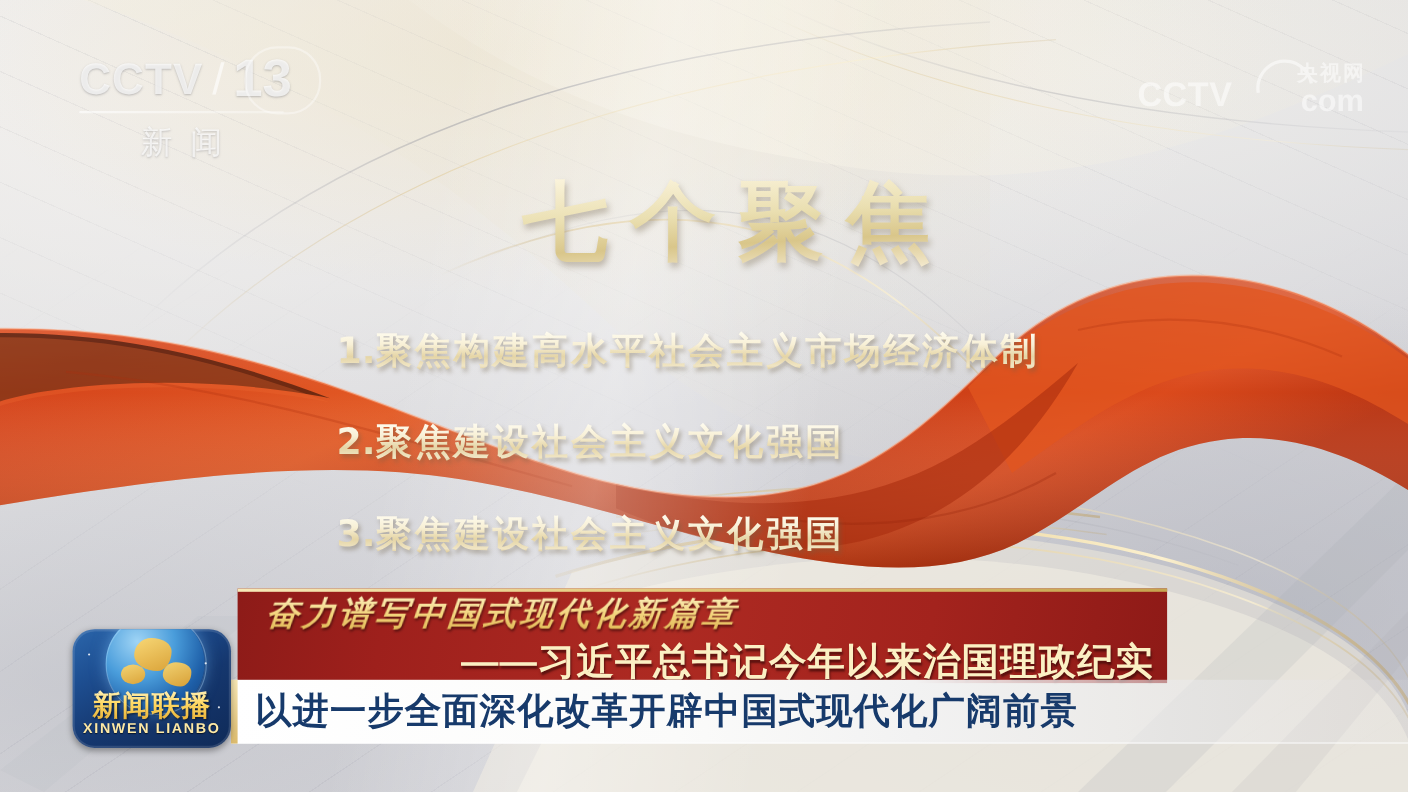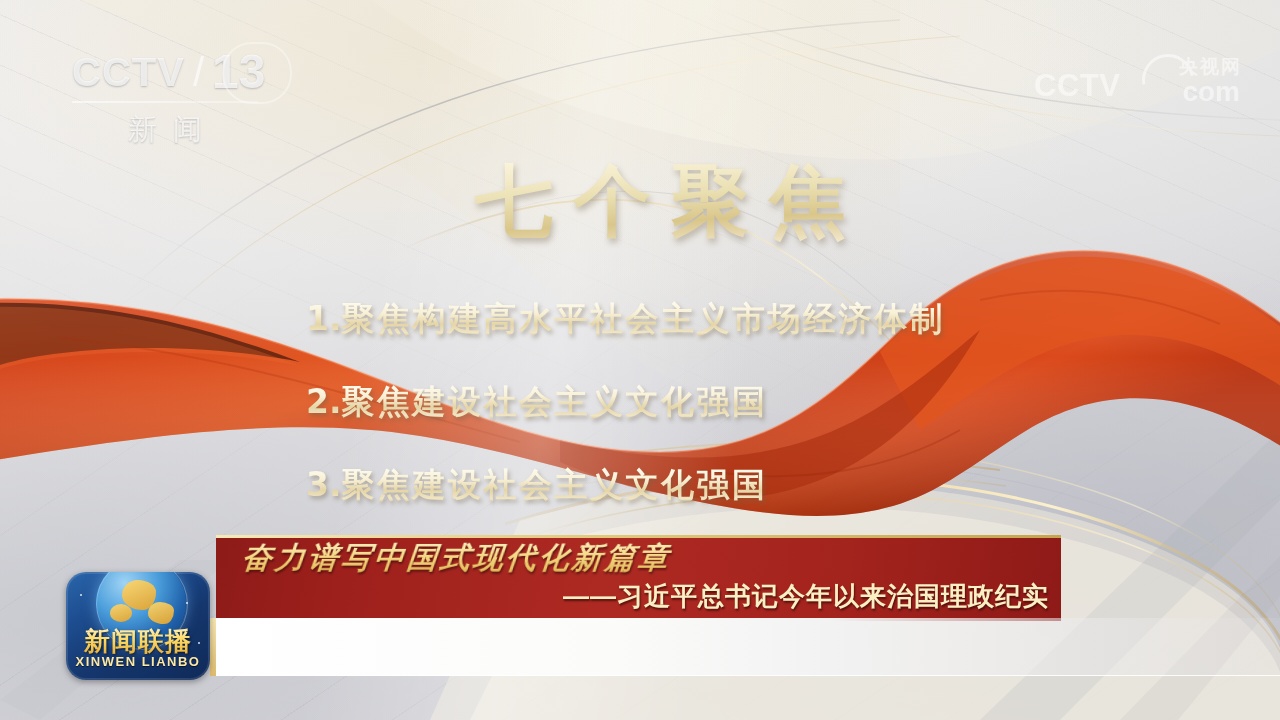--- a/index.html
+++ b/index.html
@@ -143,21 +143,21 @@
     font-family:"DejaVu Serif","Liberation Serif",serif;
     font-style:italic;
     color:#f6d97e;
     background:linear-gradient(180deg,#fdf3c8 0%,#f3d47c 50%,#d9ac47 100%);
     -webkit-background-clip:text;background-clip:text;-webkit-text-fill-color:transparent;
     filter:drop-shadow(1px 2px 1px rgba(60,10,8,.7));
     transform:skewX(-6deg);
   }
   #program-subtitle{
     position:absolute;right:12px;top:44px;
-    font-size:26px;font-weight:700;letter-spacing:1px;
+    font-size:34px;font-weight:700;letter-spacing:1px;
     color:#fbf0c4;
     text-shadow:1px 2px 2px rgba(60,10,8,.75);
     white-space:nowrap;
     text-align:right;
   }
 
   #news-headline-bar{
     position:absolute;left:210px;top:88px;width:1070px;height:58px;
     background:linear-gradient(90deg,#ffffff 0%,#fbfbfa 38%,#f2f2f2 58%,rgba(236,236,238,.55) 80%,rgba(225,225,230,.12) 100%);
     box-shadow:0 -1px 0 rgba(255,255,255,.9) inset;
@@ -378,20 +378,21 @@
   <div id="lower-third">
 
     <div id="program-banner">
       <div class="pb-topline"></div>
       <div id="program-title">奋力谱写中国式现代化新篇章</div>
       <div id="program-subtitle">——习近平总书记今年以来治国理政纪实</div>
     </div>
 
     <div id="news-headline-bar">
       <span class="hl-edge"></span>
+      <div id="news-headline">以进一步全面深化改革开辟中国式现代化广阔前景</div>
     </div>
 
     <div id="xinwen-lianbo-logo">
       <div class="globe"></div>
       <div class="meridian"></div>
       <div class="land l1"></div>
       <div class="land l2"></div>
       <div class="land l3"></div>
       <span class="star" style="left:14px;top:22px"></span>
       <span class="star" style="left:22px;top:58px"></span>

